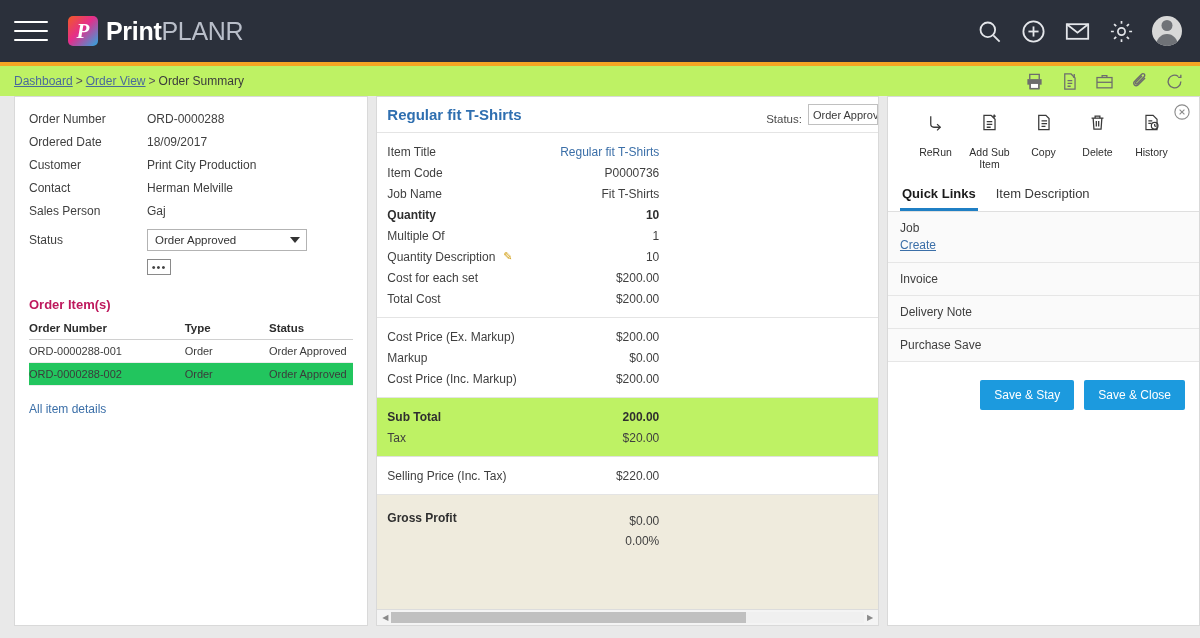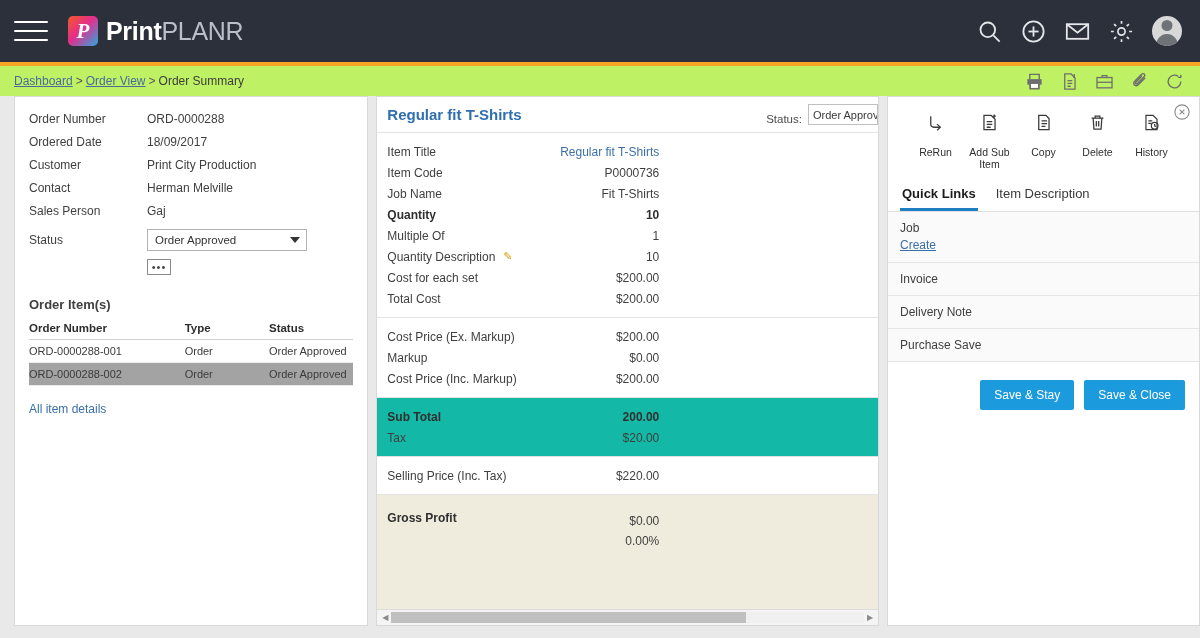--- a/index.html
+++ b/index.html
@@ -68,46 +68,46 @@
   .sel { width: 160px; height: 22px; border: 1px solid #b3b3b3; background: #fff;
     font-size: 11.5px; color: #333; padding: 0 18px 0 7px; position: relative;
     display: flex; align-items: center; cursor: pointer; }
   .sel .car { position: absolute; right: 6px; top: 50%; transform: translateY(-50%);
     width: 0; height: 0; border-left: 5px solid transparent; border-right: 5px solid transparent;
     border-top: 6px solid #333; }
   .dots-btn { margin: 8px 0 0 118px; width: 24px; height: 16px; border: 1px solid #8a8a8a;
     background: #fff; display: flex; align-items: center; justify-content: center;
     font-size: 11px; color: #444; letter-spacing: 1px; cursor: pointer; line-height: 6px; }
 
-  .sec-title { font-size: 13px; font-weight: bold; color: #404040; margin: 22px 0 7px 0; }
+  .sec-title { font-size: 13px; font-weight: bold; color: #be185d; margin: 22px 0 7px 0; }
   table.items { width: 100%; border-collapse: collapse; font-size: 11px; }
   table.items th { text-align: left; font-weight: bold; color: #2d2d2d;
     padding: 3px 0 5px 0; border-bottom: 1px solid #d0d0d0; font-size: 11.5px; }
   table.items td { padding: 5px 0; color: #3b3b3b; border-bottom: 1px solid #ececec; }
-  table.items tr.sel-row td { background: #a3a3a3; }
+  table.items tr.sel-row td { background: #22c55e; }
   table.items .c1 { width: 48%; }
   table.items .c2 { width: 26%; }
   .all-link { display: inline-block; margin-top: 16px; font-size: 12px;
     color: #3b6fa8; cursor: pointer; }
 
   
   .center { width: 530px; height: 530px; display: flex; flex-direction: column; }
   .center-head { height: 36px; display: flex; align-items: center;
     padding: 0 0 0 10px; border-bottom: 1px solid #e4e4e4; overflow: hidden; flex: none; }
   .item-title { font-size: 15px; font-weight: bold; color: #2f6fb0; }
   .status-mini { margin-left: auto; display: flex; align-items: flex-end; gap: 6px;
     padding-right: 0; white-space: nowrap; }
   .status-mini .lbl { font-size: 11.5px; color: #4a4a4a; }
   .status-mini .box { width: 70px; height: 21px; border: 1px solid #c0c0c0; background: #fff;
     font-size: 11px; color: #3a3a3a; padding: 0 4px; display: flex; align-items: center;
     overflow: hidden; white-space: nowrap; cursor: pointer; }
   .center-body { flex: 1; overflow: hidden; }
   .grp { padding: 8px 0; }
   .grp.white { background: #fff; border-bottom: 1px solid #e4e4e4; }
-  .grp.gray { background: #14b8a6; border-bottom: 1px solid #e0e0de; }
+  .grp.gray { background: #bef264; border-bottom: 1px solid #e0e0de; }
   .grp.beige { background: #efebdd; height: 100%; }
   .row { display: flex; font-size: 12px; padding: 3.5px 0; align-items: center; }
   .row .lbl { width: 162px; padding-left: 10px; color: #3f3f3f; display: flex;
     align-items: center; gap: 8px; }
   .row .val { width: 120px; text-align: right; color: #3f3f3f; }
   .row.bold .lbl, .row.bold .val { font-weight: bold; color: #2f2f2f; }
   .pencil { color: #d3a017; font-size: 11px; transform: rotate(0deg); }
   .gp-row { display: flex; padding: 8px 0 0 0; }
   .gp-row .lbl { width: 162px; padding-left: 10px; font-size: 12px; font-weight: bold; color: #2f2f2f; }
   .gp-vals { width: 120px; text-align: right; font-size: 12px; color: #3f3f3f; line-height: 20px; }

